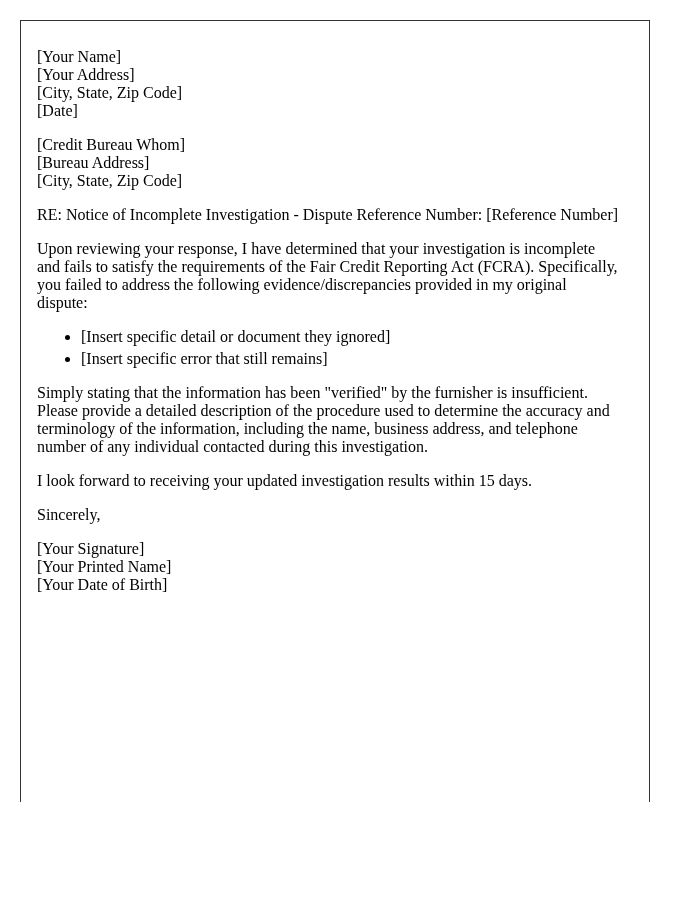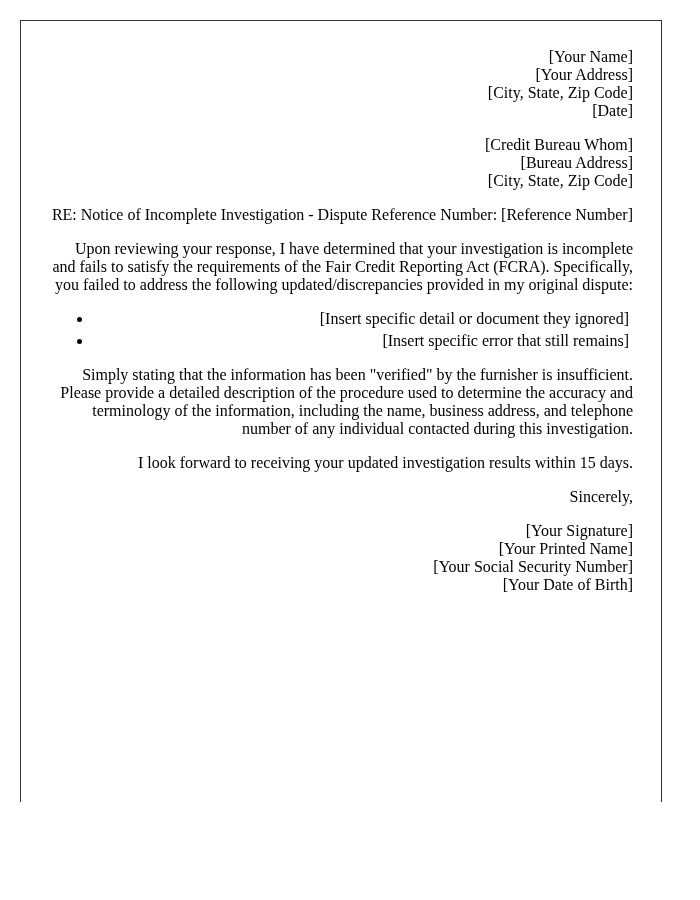--- a/index.html
+++ b/index.html
@@ -20,23 +20,22 @@
     .letter {
       position: absolute;
       left: 20px;
       top: 20px;
       width: 584px;
       height: 770px;
       border-top: 1px solid #333333;
       border-left: 1px solid #333333;
       border-right: 1px solid #333333;
       border-bottom: none;
-      padding: 11px 28px 0 28px;
+      padding: 11px 28px 0 16px;
       overflow: hidden;
-      text-align: right;
     }
     .letter p {
       margin: 16px 0;
     }
     .letter .block-line {
       display: block;
       white-space: nowrap;
     }
     .letter .subject {
       font-weight: normal;
@@ -65,34 +64,33 @@
   <p>
     <span class="block-line">[Credit Bureau Whom]</span>
     <span class="block-line">[Bureau Address]</span>
     <span class="block-line">[City, State, Zip Code]</span>
   </p>
 
   <p class="subject">RE: Notice of Incomplete Investigation - Dispute Reference Number: [Reference Number]</p>
 
 
 
-  <p>Upon reviewing your response, I have determined that your investigation is incomplete and fails to satisfy the requirements of the Fair Credit Reporting Act (FCRA). Specifically, you failed to address the following updated/discrepancies provided in my original dispute:</p>
+  <p>Upon reviewing your response, I have determined that your investigation is incomplete and fails to satisfy the requirements of the Fair Credit Reporting Act (FCRA). Specifically, you failed to address the following evidence/discrepancies provided in my original dispute:</p>
 
   <ul>
     <li>[Insert specific detail or document they ignored]</li>
     <li>[Insert specific error that still remains]</li>
   </ul>
 
   <p>Simply stating that the information has been "verified" by the furnisher is insufficient. Please provide a detailed description of the procedure used to determine the accuracy and terminology of the information, including the name, business address, and telephone number of any individual contacted during this investigation.</p>
 
 
   <p>I look forward to receiving your updated investigation results within 15 days.</p>
 
   <p>Sincerely,</p>
 
   <p>
     <span class="block-line">[Your Signature]</span>
     <span class="block-line">[Your Printed Name]</span>
-    <span class="block-line">[Your Social Security Number]</span>
     <span class="block-line">[Your Date of Birth]</span>
   </p>
 
 </div>
 
 </body></html>

